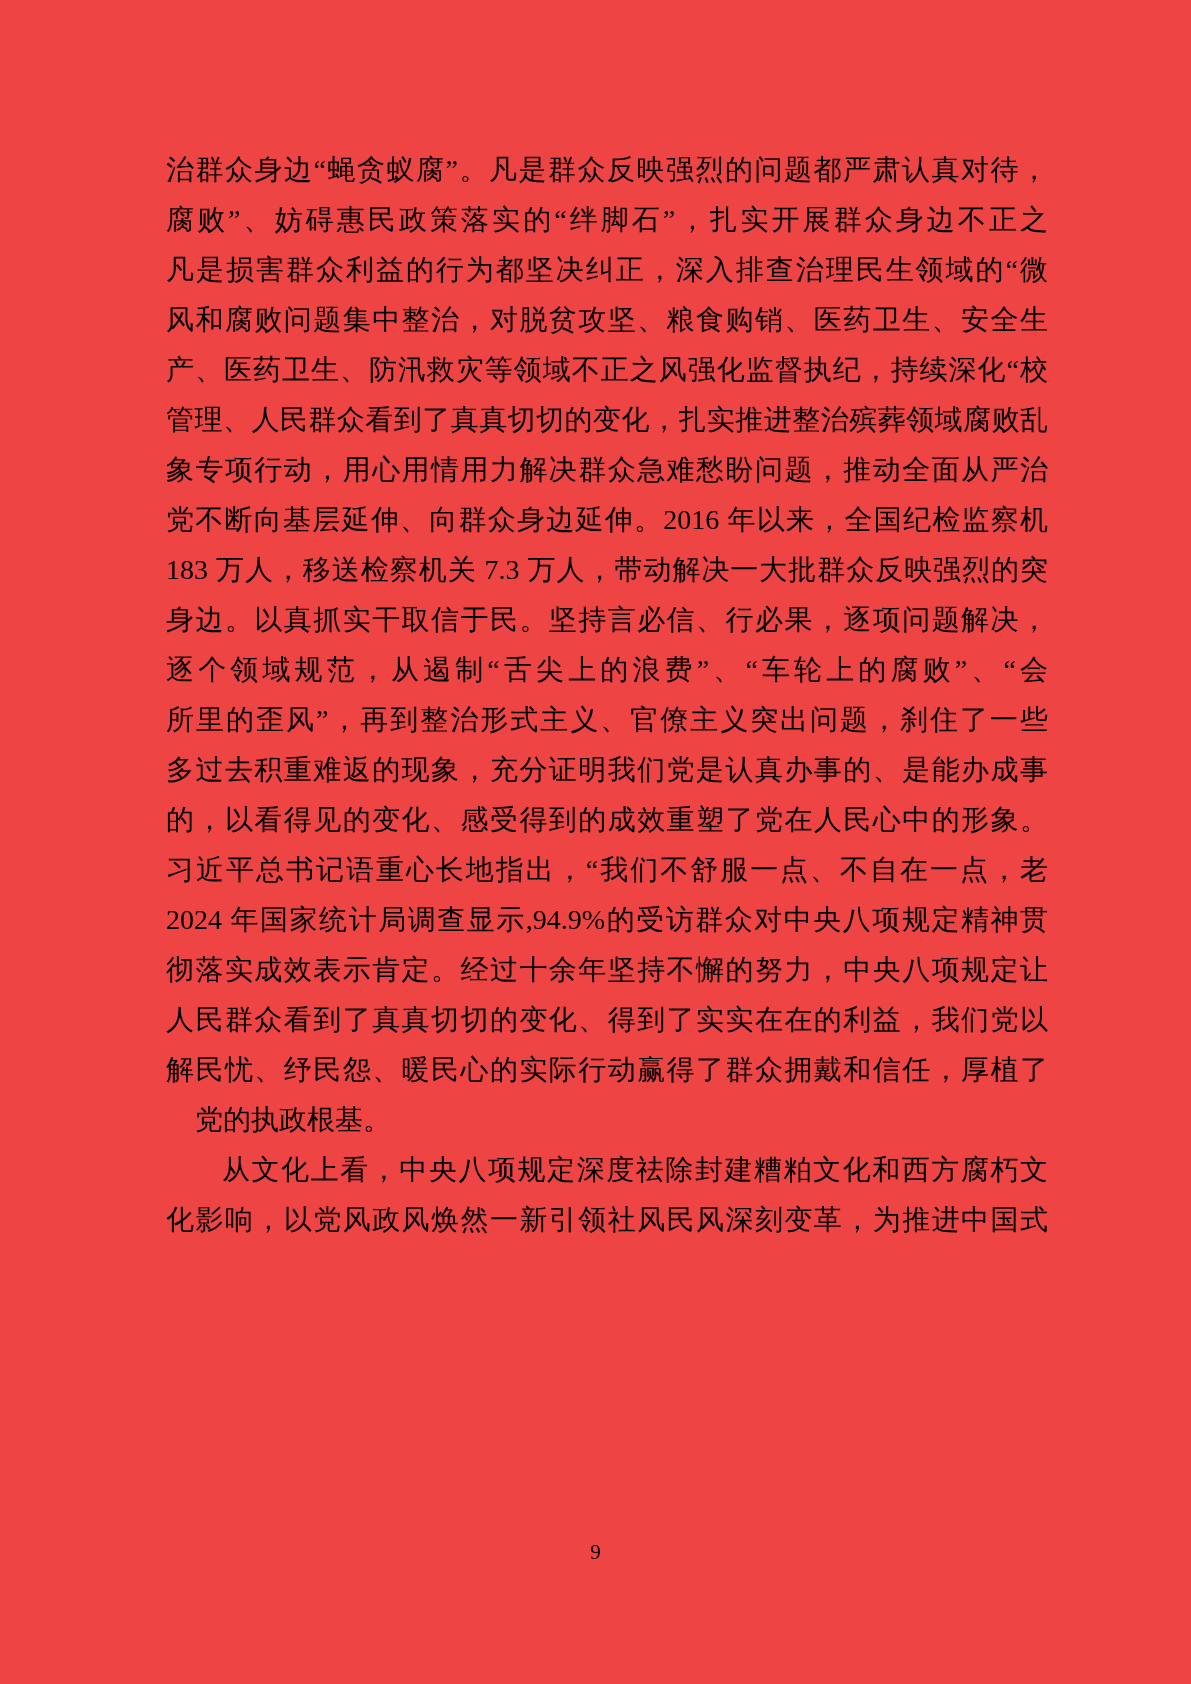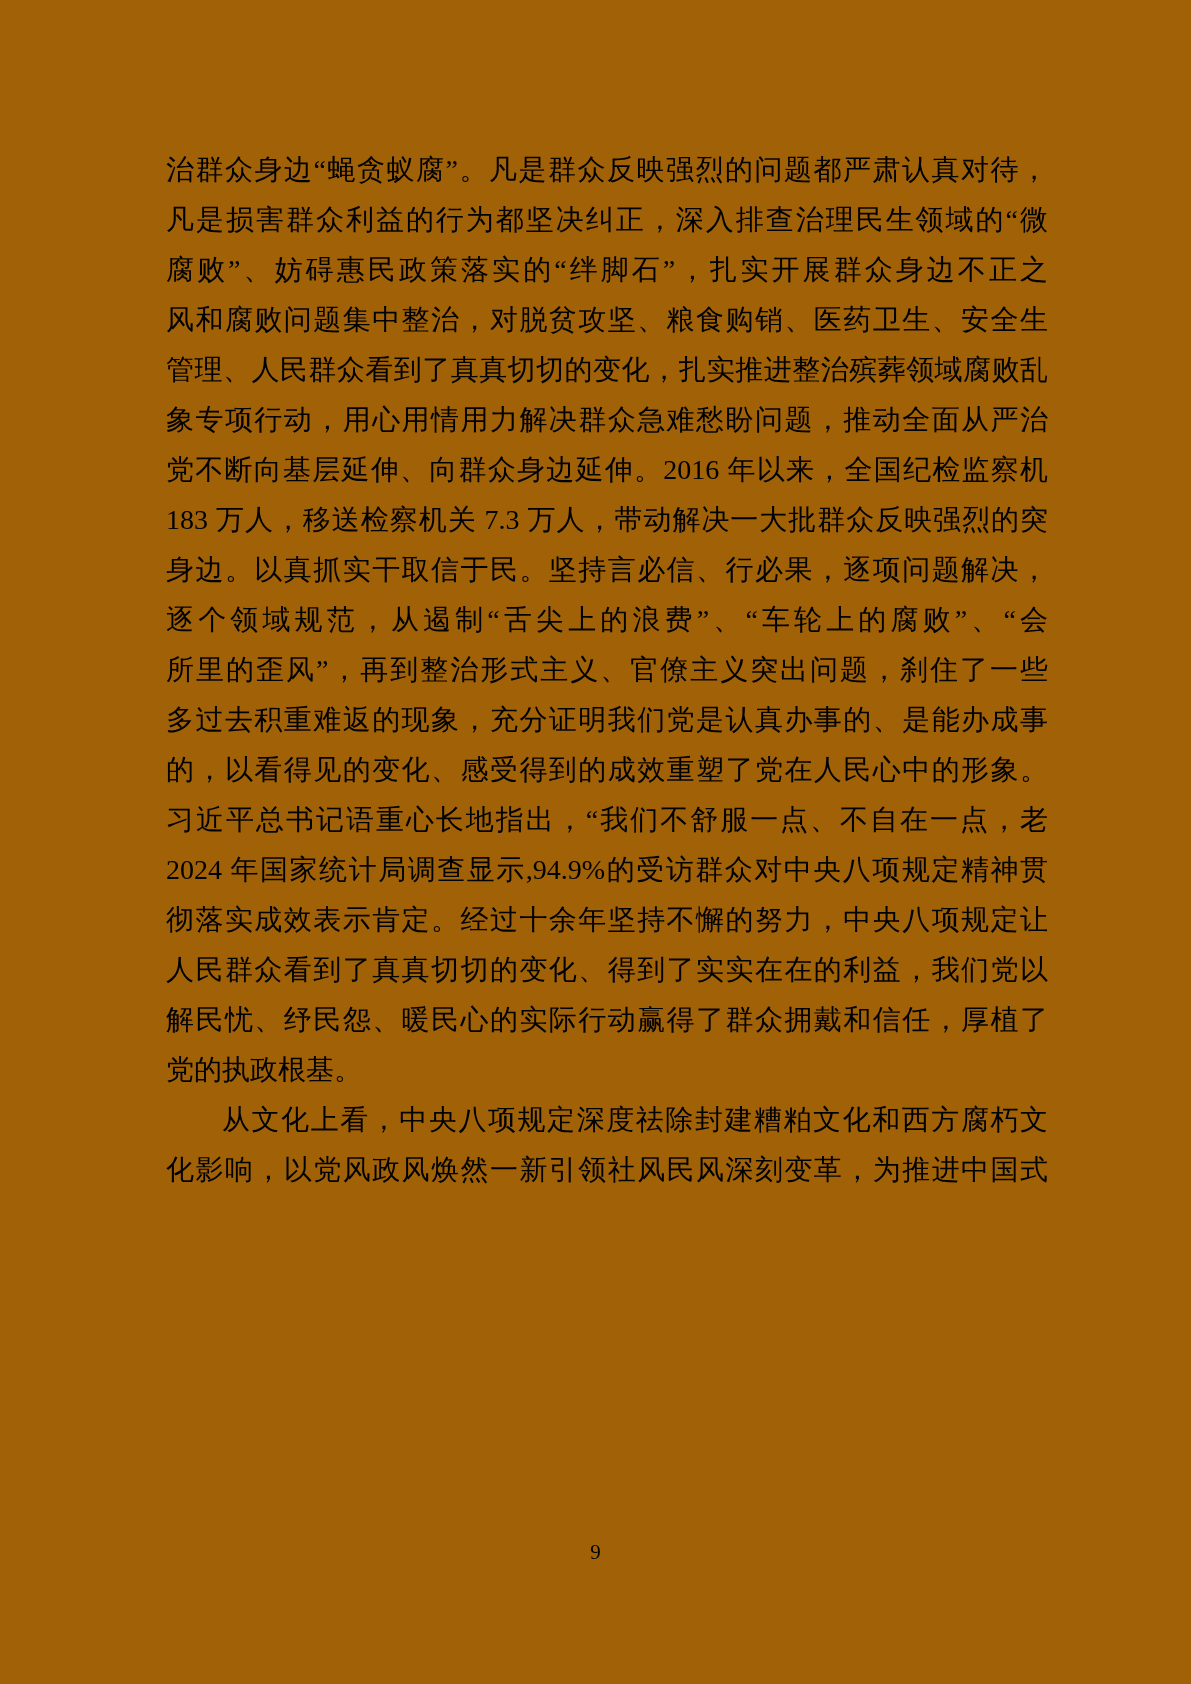--- a/index.html
+++ b/index.html
@@ -4,21 +4,21 @@
 <style>
   html, body {
     margin: 0;
     padding: 0;
     background: #ffffff;
   }
   .page {
     position: relative;
     width: 1191px;
     height: 1684px;
-    background: #a16207;
+    background: #ef4444;
     color: #000000;
     font-family: "Liberation Serif", "DejaVu Serif", serif;
     overflow: hidden;
   }
   .text-block {
     position: absolute;
     left: 166px;
     top: 145px;
     width: 882px;
   }
@@ -30,20 +30,21 @@
     color: #000000;
     text-align: justify;
     text-align-last: justify;
     text-justify: inter-character;
     white-space: normal;
     overflow: hidden;
   }
   .line.para-end {
     text-align: left;
     text-align-last: left;
+    margin-left: 29px;
   }
   .line.indent {
     text-indent: 56px;
   }
   .page-number {
     position: absolute;
     left: 0;
     top: 1538px;
     width: 100%;
     text-align: center;
@@ -51,23 +52,24 @@
     line-height: 28px;
     color: #000000;
   }
 </style>
 </head>
 <body>
 
 <div class="page">
   <div class="text-block">
     <div class="line">治群众身边“蝇贪蚁腐”。凡是群众反映强烈的问题都严肃认真对待，</div>
+    <div class="line">腐败”、妨碍惠民政策落实的“绊脚石”，扎实开展群众身边不正之</div>
     <div class="line">凡是损害群众利益的行为都坚决纠正，深入排查治理民生领域的“微</div>
-    <div class="line">腐败”、妨碍惠民政策落实的“绊脚石”，扎实开展群众身边不正之</div>
     <div class="line">风和腐败问题集中整治，对脱贫攻坚、粮食购销、医药卫生、安全生</div>
+    <div class="line">产、医药卫生、防汛救灾等领域不正之风强化监督执纪，持续深化“校</div>
     <div class="line">管理、人民群众看到了真真切切的变化，扎实推进整治殡葬领域腐败乱</div>
     <div class="line">象专项行动，用心用情用力解决群众急难愁盼问题，推动全面从严治</div>
     <div class="line">党不断向基层延伸、向群众身边延伸。2016 年以来，全国纪检监察机</div>
     <div class="line">183 万人，移送检察机关 7.3 万人，带动解决一大批群众反映强烈的突</div>
     <div class="line">身边。以真抓实干取信于民。坚持言必信、行必果，逐项问题解决，</div>
     <div class="line">逐个领域规范，从遏制“舌尖上的浪费”、“车轮上的腐败”、“会</div>
     <div class="line">所里的歪风”，再到整治形式主义、官僚主义突出问题，刹住了一些</div>
     <div class="line">多过去积重难返的现象，充分证明我们党是认真办事的、是能办成事</div>
     <div class="line">的，以看得见的变化、感受得到的成效重塑了党在人民心中的形象。</div>
     <div class="line">习近平总书记语重心长地指出，“我们不舒服一点、不自在一点，老</div>

